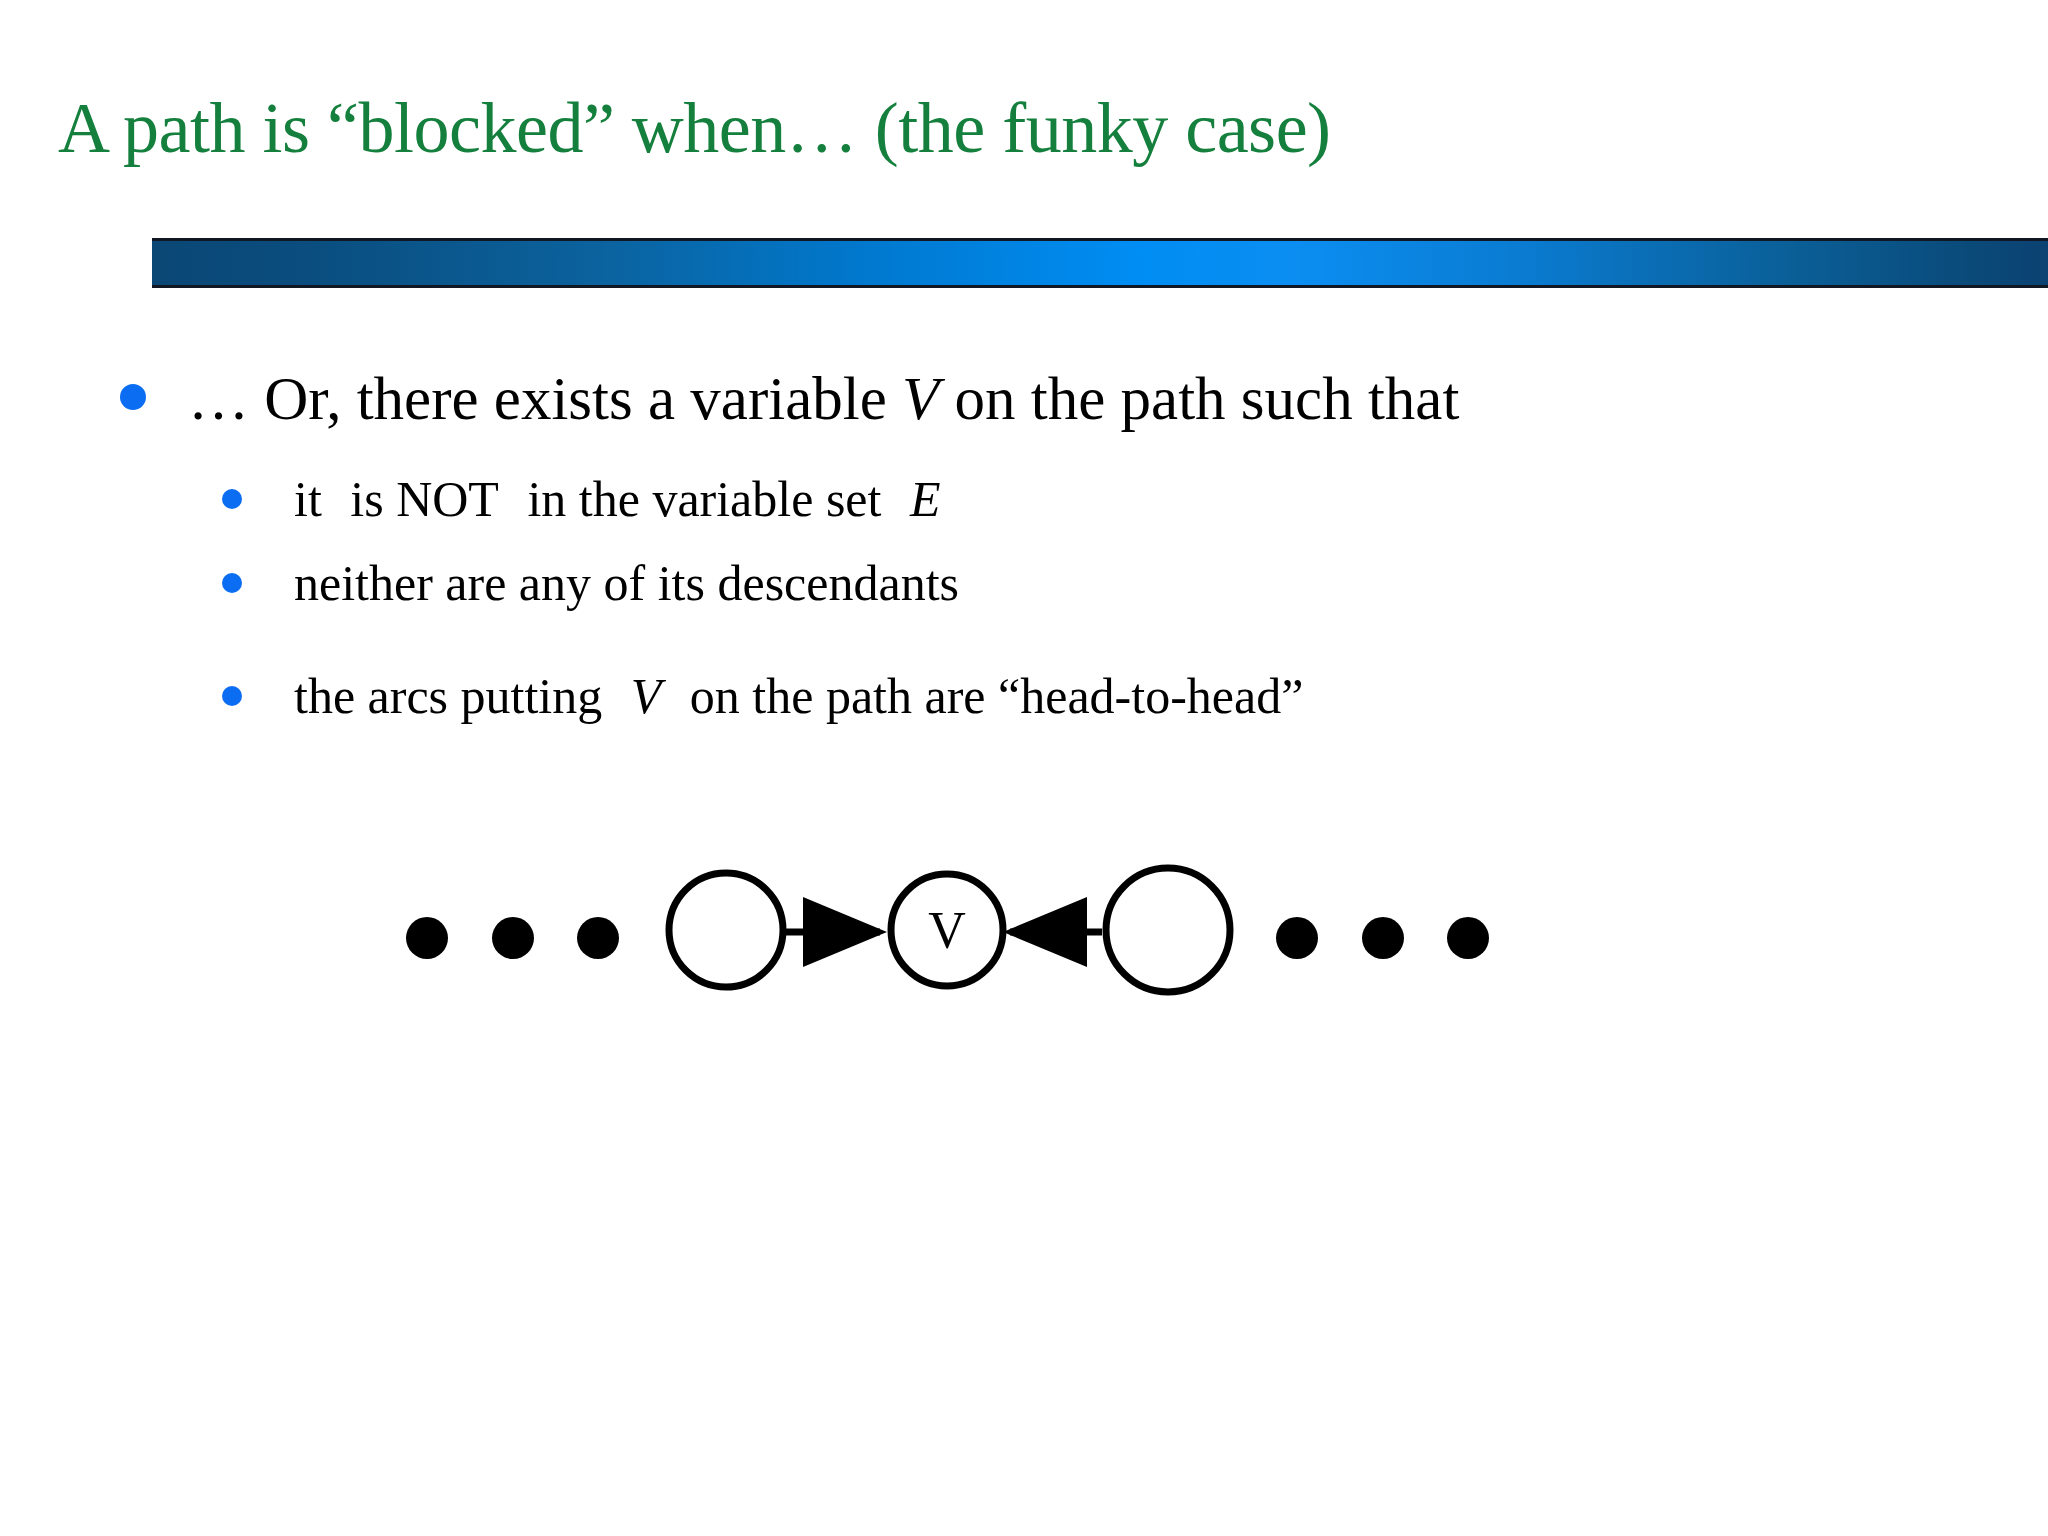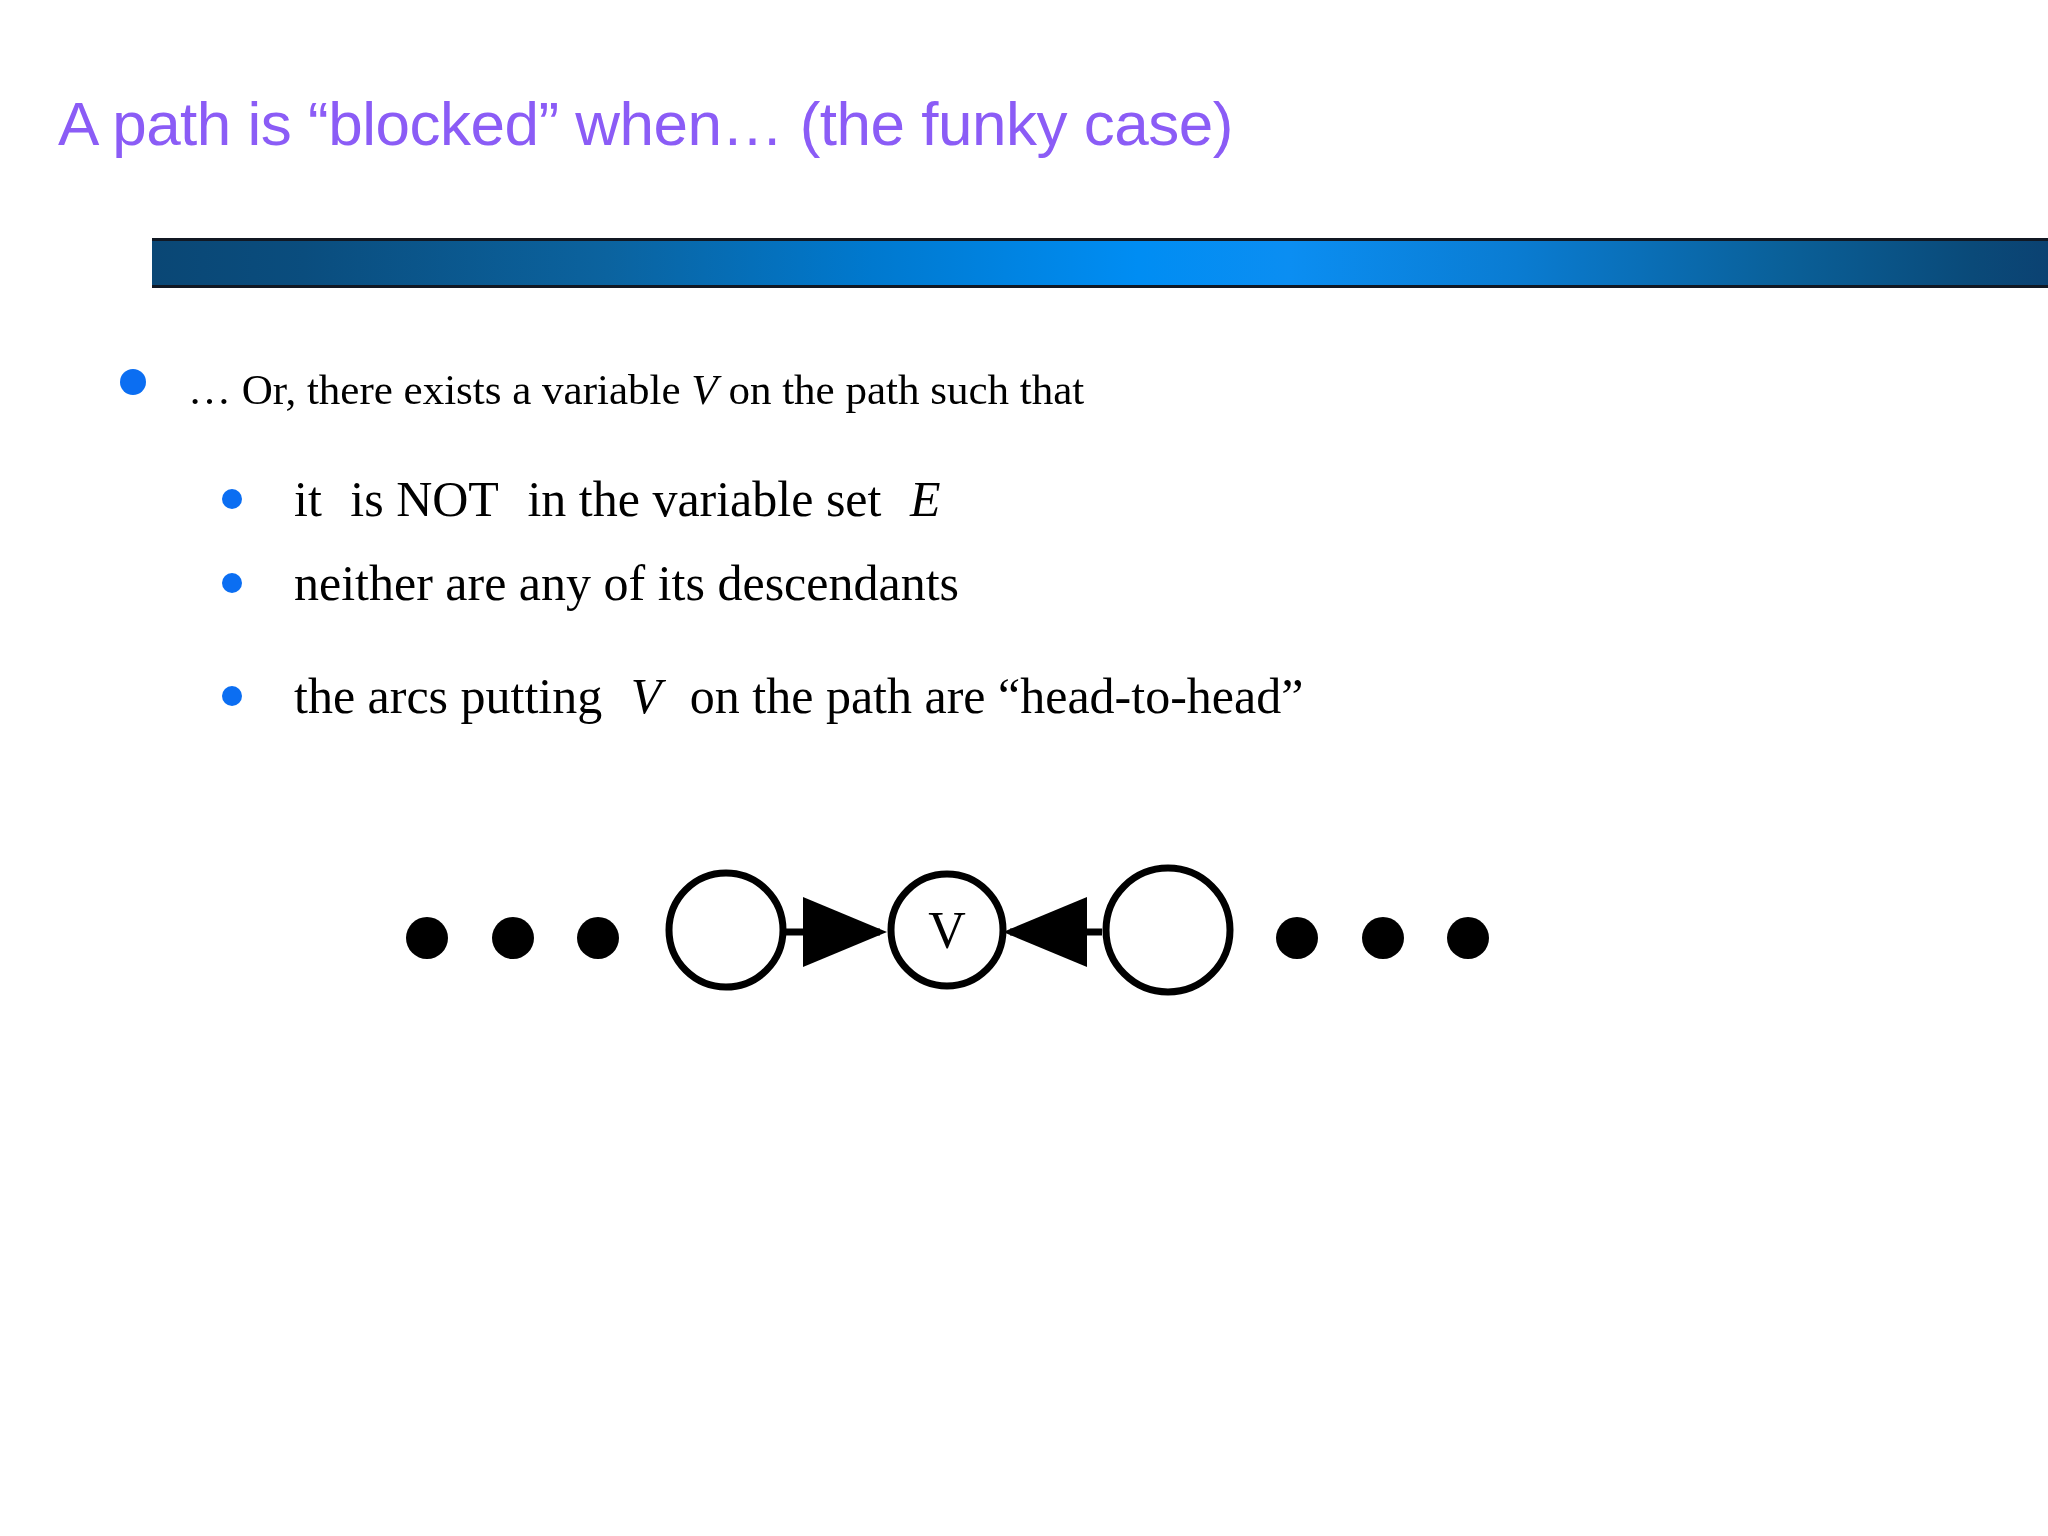--- a/index.html
+++ b/index.html
@@ -15,25 +15,25 @@
     font-family: "Liberation Serif", serif;
     color: #000000;
   }
 
   
   .slide-title {
     position: absolute;
     left: 58px;
     top: 92px;
     width: 1960px;
-    font-family: Liberation Sans, sans-serif;
-    font-size: 62px;
+    font-family: Liberation Serif, serif;
+    font-size: 72px;
     line-height: 1.02;
     letter-spacing: -0.5px;
-    color: #8b5cf6;
+    color: #15803d;
     white-space: nowrap;
   }
 
   
   .title-rule {
     position: absolute;
     left: 152px;
     top: 238px;
     width: 1896px;
     height: 50px;
@@ -58,21 +58,21 @@
     position: absolute;
     left: 0;
     top: 0;
     width: 2048px;
   }
 
   .bullet-l1 {
     position: absolute;
     left: 120px;
     width: 1880px;
-    font-size: 43px;
+    font-size: 61px;
     line-height: 1.0;
     white-space: nowrap;
   }
   .bullet-l1 .dot {
     display: inline-block;
     width: 26px;
     height: 26px;
     border-radius: 50%;
     background: #0b6ef2;
     vertical-align: 9px;

